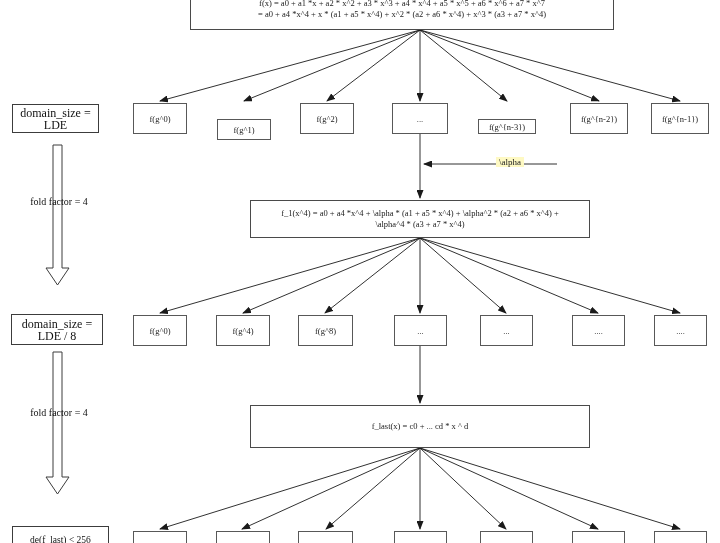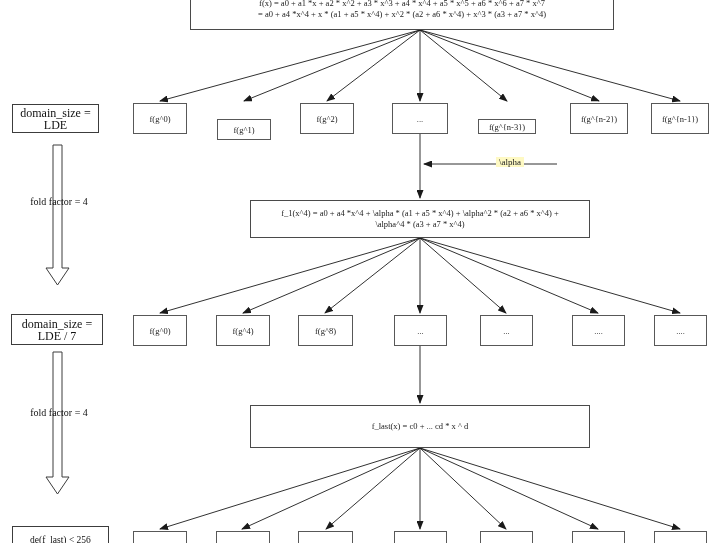--- a/index.html
+++ b/index.html
@@ -99,21 +99,21 @@
   </div>
 
   <div class="box leftbox" style="left:12px;top:104px;width:87px;height:29px;">
     <div>domain_size =</div>
     <div>LDE</div>
   </div>
   <div class="fold-label" style="left:14px;top:196px;">fold factor = 4</div>
 
   <div class="box leftbox" style="left:11px;top:314px;width:92px;height:31px;">
     <div>domain_size =</div>
-    <div>LDE / 7</div>
+    <div>LDE / 8</div>
   </div>
   <div class="fold-label" style="left:14px;top:407px;">fold factor = 4</div>
 
   <div class="box leftbox" style="left:12px;top:526px;width:97px;height:28px;justify-content:flex-start;padding-top:7px;font-size:9.5px;">de(f_last) &lt; 256</div>
 
   <div class="alpha-label" style="left:496px;top:157px;">\alpha</div>
 
   <div class="box cell" style="left:133px;top:103px;width:54px;height:31px;">f(g^0)</div>
   <div class="box cell" style="left:217px;top:103px;width:54px;height:21px;margin-top:16px;">f(g^1)</div>
   <div class="box cell" style="left:300px;top:103px;width:54px;height:31px;">f(g^2)</div>

